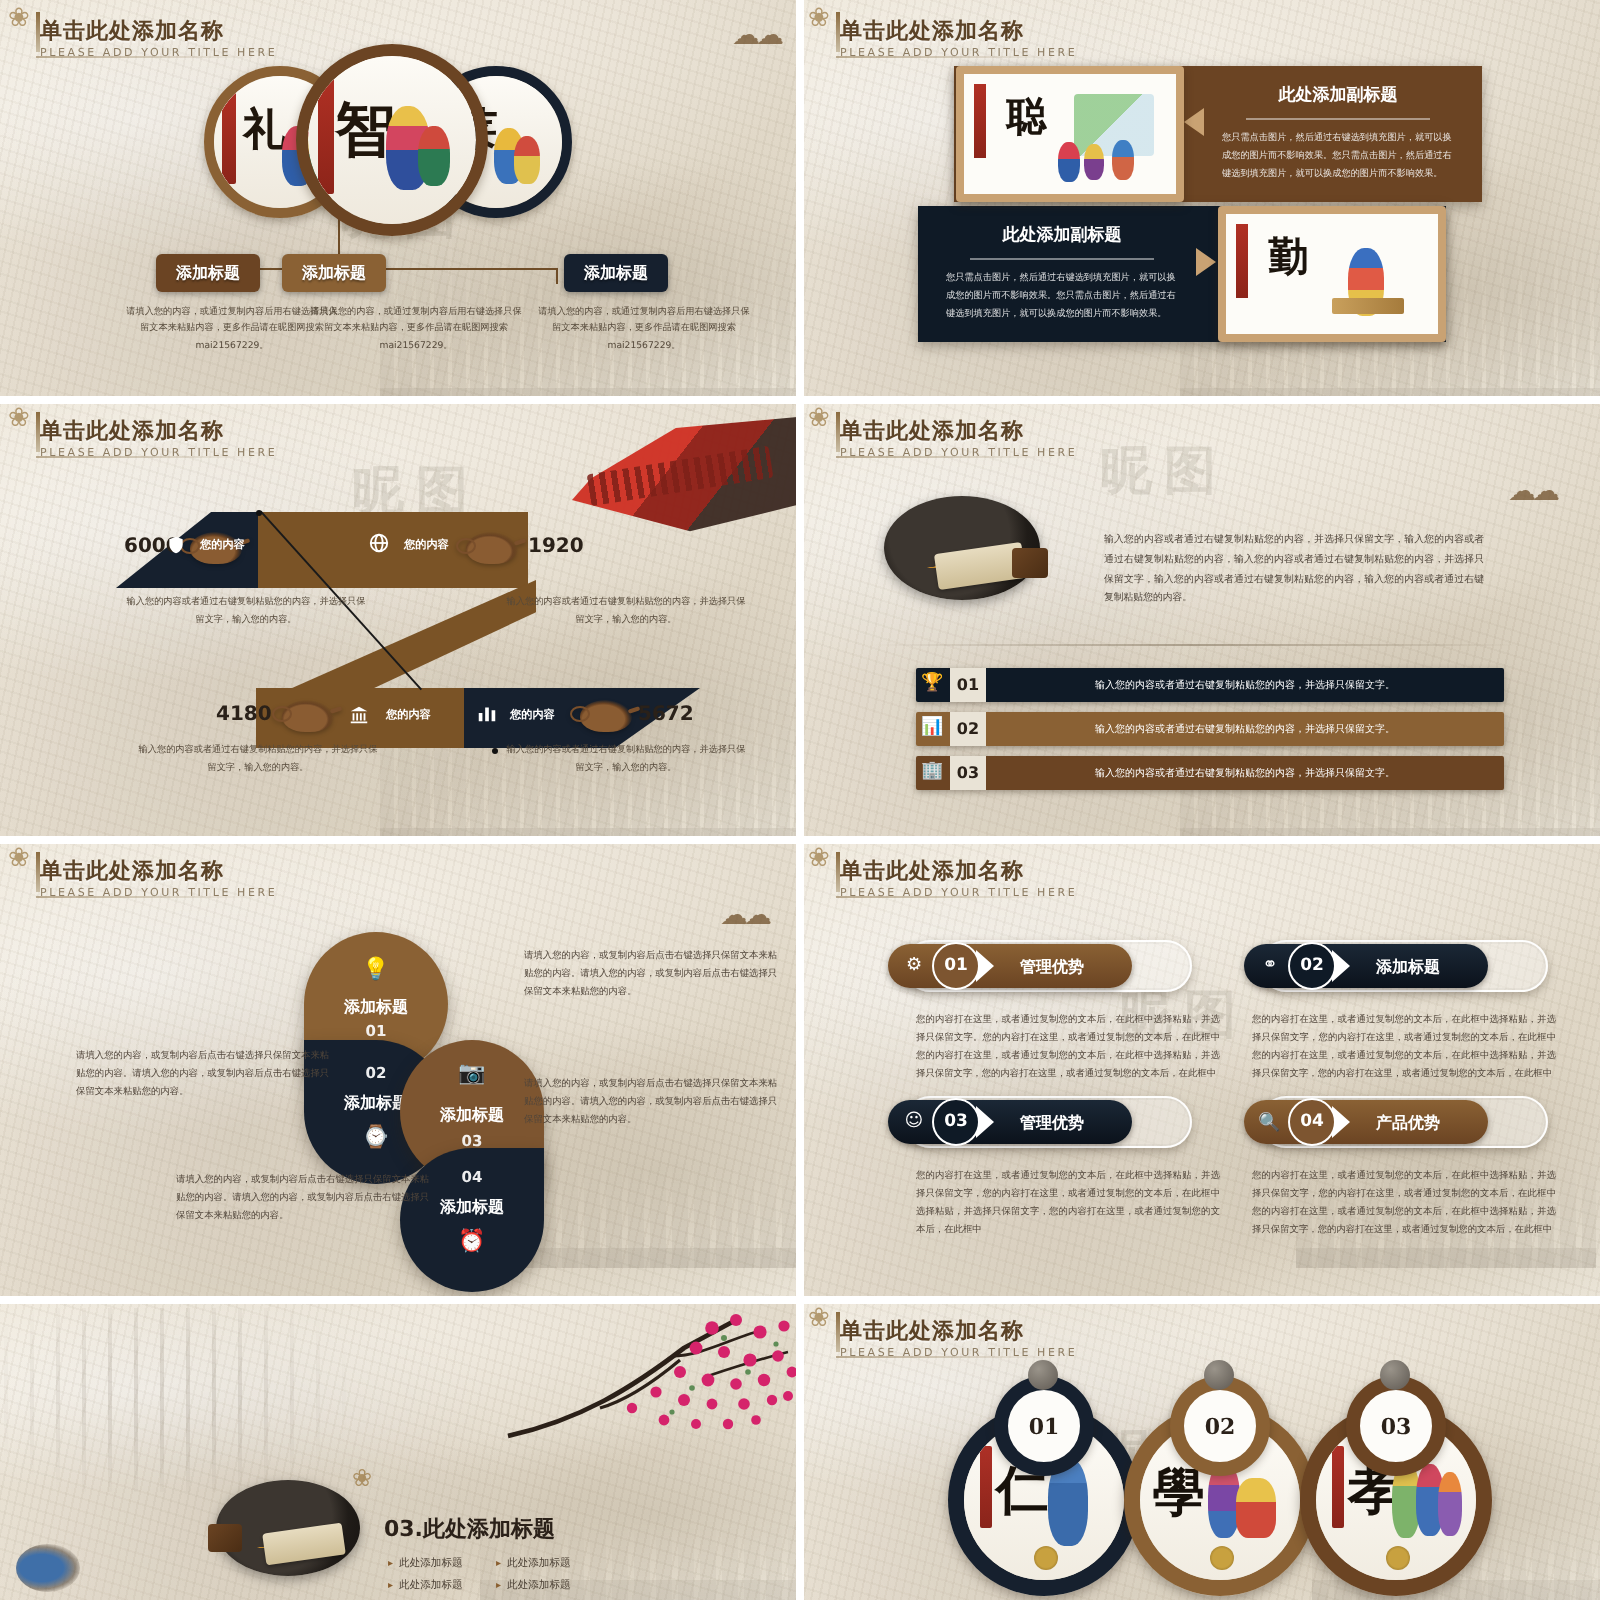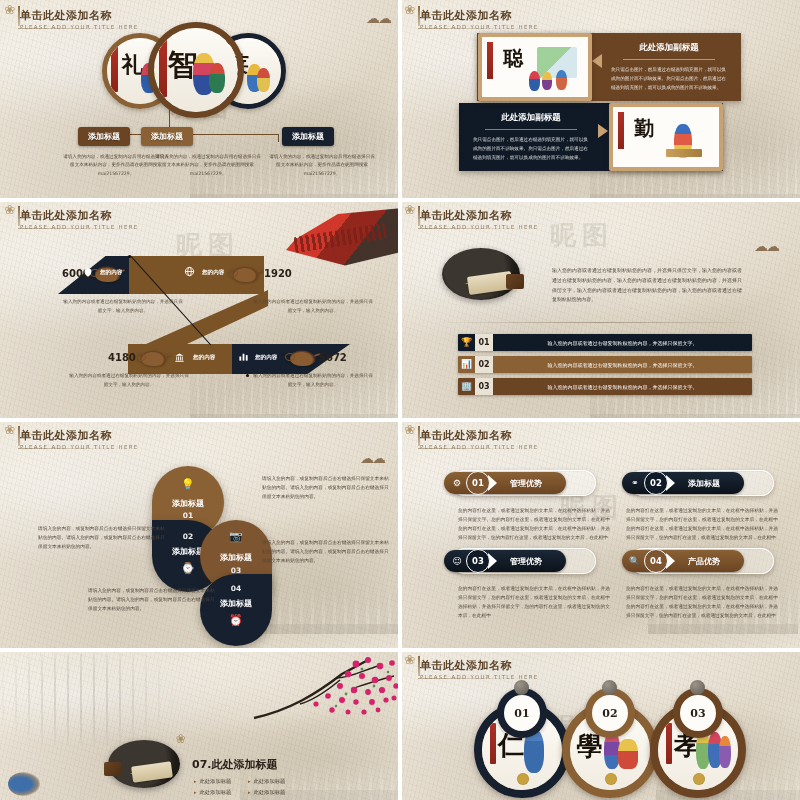--- a/index.html
+++ b/index.html
@@ -633,21 +633,21 @@
       </g>
     </svg>
 
     <div class="inkblob" style="left:108px;top:90px;width:72px;height:48px;"></div>
     <div class="fanobj" style="left:120px;top:94px;width:44px;height:30px;"></div>
     <div class="scrollobj" style="left:132px;top:114px;width:40px;height:16px;transform:rotate(-8deg);"></div>
     <div style="position:absolute;left:104px;top:112px;width:17px;height:14px;background:linear-gradient(135deg,#6b4423,#4a2d14);z-index:20;border-radius:2px;"></div>
     <div class="cloud-deco" style="left:176px;top:82px;color:#9a7740;font-size:12px;">❀</div>
     <div style="position:absolute;left:8px;top:122px;width:32px;height:24px;z-index:8;background:radial-gradient(ellipse at 40% 50%,#3f6fa8 0 40%,rgba(60,50,40,.5) 62%,rgba(0,0,0,0) 76%);border-radius:50%;"></div>
 
-    <div class="s7-title" style="left:192px;top:107px;">07.此处添加标题</div>
+    <div class="s7-title" style="left:192px;top:107px;">03.此处添加标题</div>
     <div class="s7-b" style="left:194px;top:128px;">此处添加标题</div>
     <div class="s7-b" style="left:248px;top:128px;">此处添加标题</div>
     <div class="s7-b" style="left:194px;top:139px;">此处添加标题</div>
     <div class="s7-b" style="left:248px;top:139px;">此处添加标题</div>
   </div>
 
   <div class="slide">
     <div class="pavilion" style="right:-6px;bottom:0;width:150px;height:40px;opacity:.3;"></div>
     <div class="wm" style="left:150px;top:60px;">昵图</div>
 

